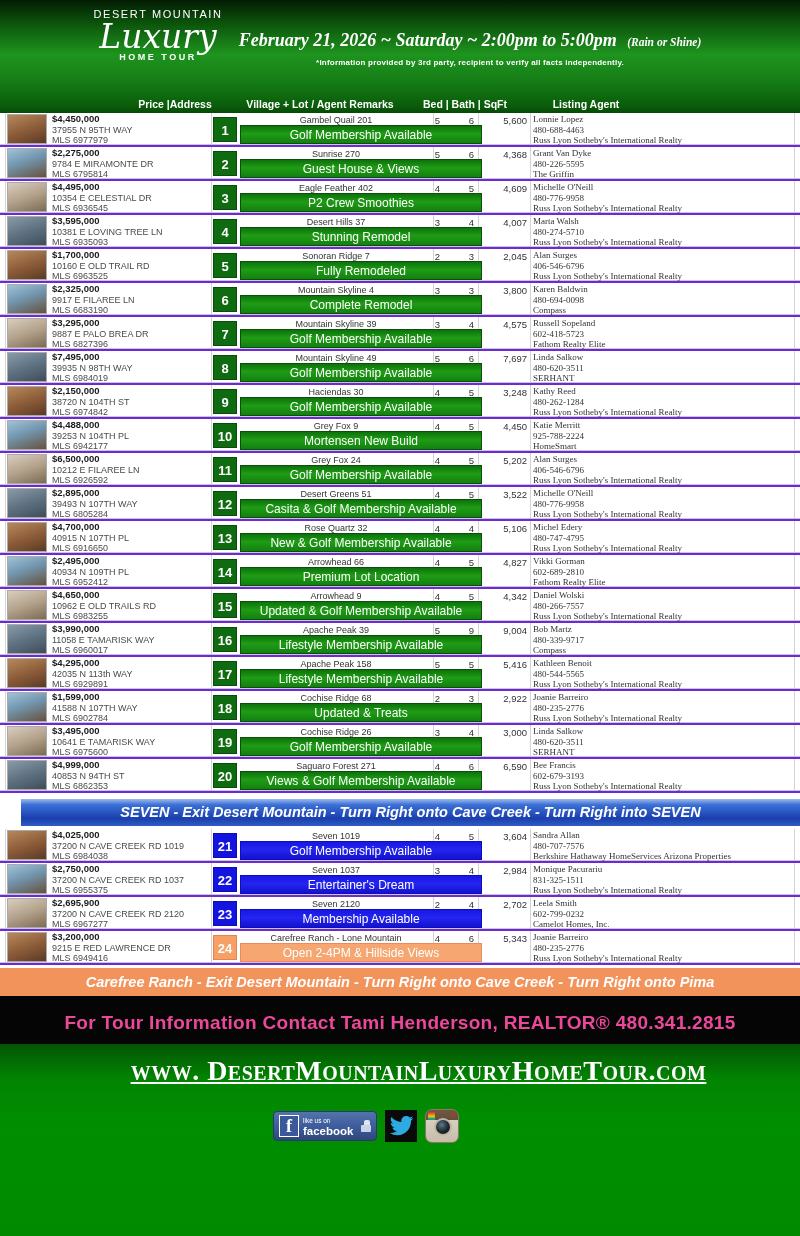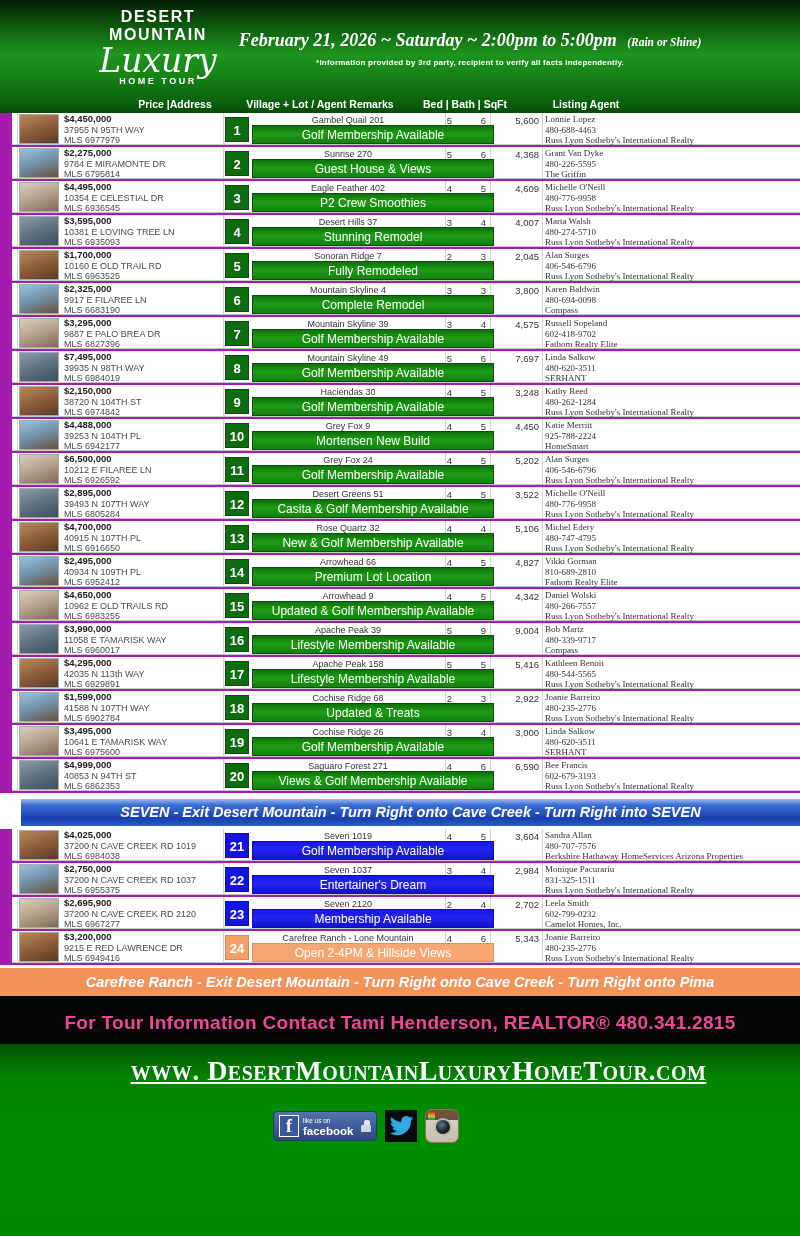--- a/index.html
+++ b/index.html
@@ -5,35 +5,35 @@
   * { box-sizing: border-box; margin: 0; padding: 0; }
   html,body { background:#ffffff; }
   body { width:800px; font-family:"Liberation Sans", sans-serif; }
   .page { width:800px; height:1236px; display:flex; flex-direction:column; overflow:hidden; background:#fff; position:relative; }
 
   
   .masthead { position:relative; height:113px; flex:0 0 113px;
     background:linear-gradient(180deg,#031c03 0%,#0b520b 20%,#1e941e 48%,#167f16 70%,#0a5c0a 94%,#074907 100%);
     color:#fff; }
   .logo { position:absolute; left:78px; top:8px; width:160px; text-align:center; }
-  .logo-line1 { font-size:16px; font-weight:bold; letter-spacing:1.6px; }
+  .logo-line1 { font-size:11px; font-weight:normal; letter-spacing:1.6px; }
   .logo-script { font-family:"DejaVu Serif", serif; font-style:italic; font-size:33px; line-height:30px; margin-top:2px; }
   .logo-line3 { font-size:9px; font-weight:bold; letter-spacing:2.5px; margin-top:0px; }
   .date-block { position:absolute; left:222px; top:30px; width:496px; text-align:center; }
   .date-main { font-family:"Liberation Serif", serif; font-style:italic; font-weight:bold; font-size:18px; }
   .rain-note { font-family:"Liberation Serif", serif; font-style:italic; font-weight:bold; font-size:11.5px; margin-left:6px; }
   .disclaimer { font-size:8px; font-weight:bold; margin-top:7px; letter-spacing:.2px; }
   .col-head { position:absolute; bottom:3px; font-size:10.5px; font-weight:bold; text-align:center; }
   .ch1 { left:100px; width:150px; }
   .ch2 { left:235px; width:170px; }
   .ch3 { left:406px; width:118px; }
   .ch4 { left:530px; width:112px; }
 
   
-  .list { background:#a21caf;padding-left:12px; }
+  .list { background:#6d28d9; }
   .spacer6 { height:6px; } .spacer3 { height:3px; } .spacer5 { height:5px; }
   .row { position:relative; height:32px; border-bottom:1px solid #c9c9c9; margin-bottom:2px; background:#fff; }
   .sep { position:absolute; top:0; bottom:0; width:1px; background:#d4d4d4; z-index:0; }
   .s0 { left:5px; } .s1 { left:211px; } .s2 { left:433px; } .s3 { left:478px; } .s4 { left:530px; } .s5 { left:794px; }
   .thumb { position:absolute; left:7px; top:1px; width:40px; height:30px; border:1px solid #aaa; }
   .row:nth-child(4n+1) .thumb { background:linear-gradient(160deg,#b8885a 0%,#8a5a38 55%,#5a3a24 100%); }
   .row:nth-child(4n+2) .thumb { background:linear-gradient(160deg,#9ec3d8 0%,#7295ad 45%,#67513c 100%); }
   .row:nth-child(4n+3) .thumb { background:linear-gradient(160deg,#d8cdbd 0%,#b3a28c 50%,#7d6a52 100%); }
   .row:nth-child(4n+4) .thumb { background:linear-gradient(160deg,#8a9ba8 0%,#5f7282 50%,#3e4c58 100%); }
   .price-block { position:absolute; left:52px; top:1px; width:156px; line-height:10.5px; }
@@ -280,21 +280,21 @@
       <div class="addr">MLS 6827396</div>
     </div>
     <div class="badge">7</div>
     <div class="village">Mountain Skyline 39</div>
     <div class="pill">Golf Membership Available</div>
     <div class="bed">3</div>
     <div class="bath">4</div>
     <div class="sqft">4,575</div>
     <div class="agent-block">
       <div>Russell Sopeland</div>
-      <div>602-418-9702</div>
+      <div>602-418-5723</div>
       <div>Fathom Realty Elite</div>
     </div>
   </div>
 
   <div class="row theme-green">
     <i class="sep s0"></i>
         <i class="sep s1"></i>
         <i class="sep s2"></i>
         <i class="sep s3"></i>
         <i class="sep s4"></i>
@@ -462,21 +462,21 @@
       <div class="addr">MLS 6952412</div>
     </div>
     <div class="badge">14</div>
     <div class="village">Arrowhead 66</div>
     <div class="pill">Premium Lot Location</div>
     <div class="bed">4</div>
     <div class="bath">5</div>
     <div class="sqft">4,827</div>
     <div class="agent-block">
       <div>Vikki Gorman</div>
-      <div>810-689-2810</div>
+      <div>602-689-2810</div>
       <div>Fathom Realty Elite</div>
     </div>
   </div>
 
   <div class="row theme-green">
     <i class="sep s0"></i>
         <i class="sep s1"></i>
         <i class="sep s2"></i>
         <i class="sep s3"></i>
         <i class="sep s4"></i>

